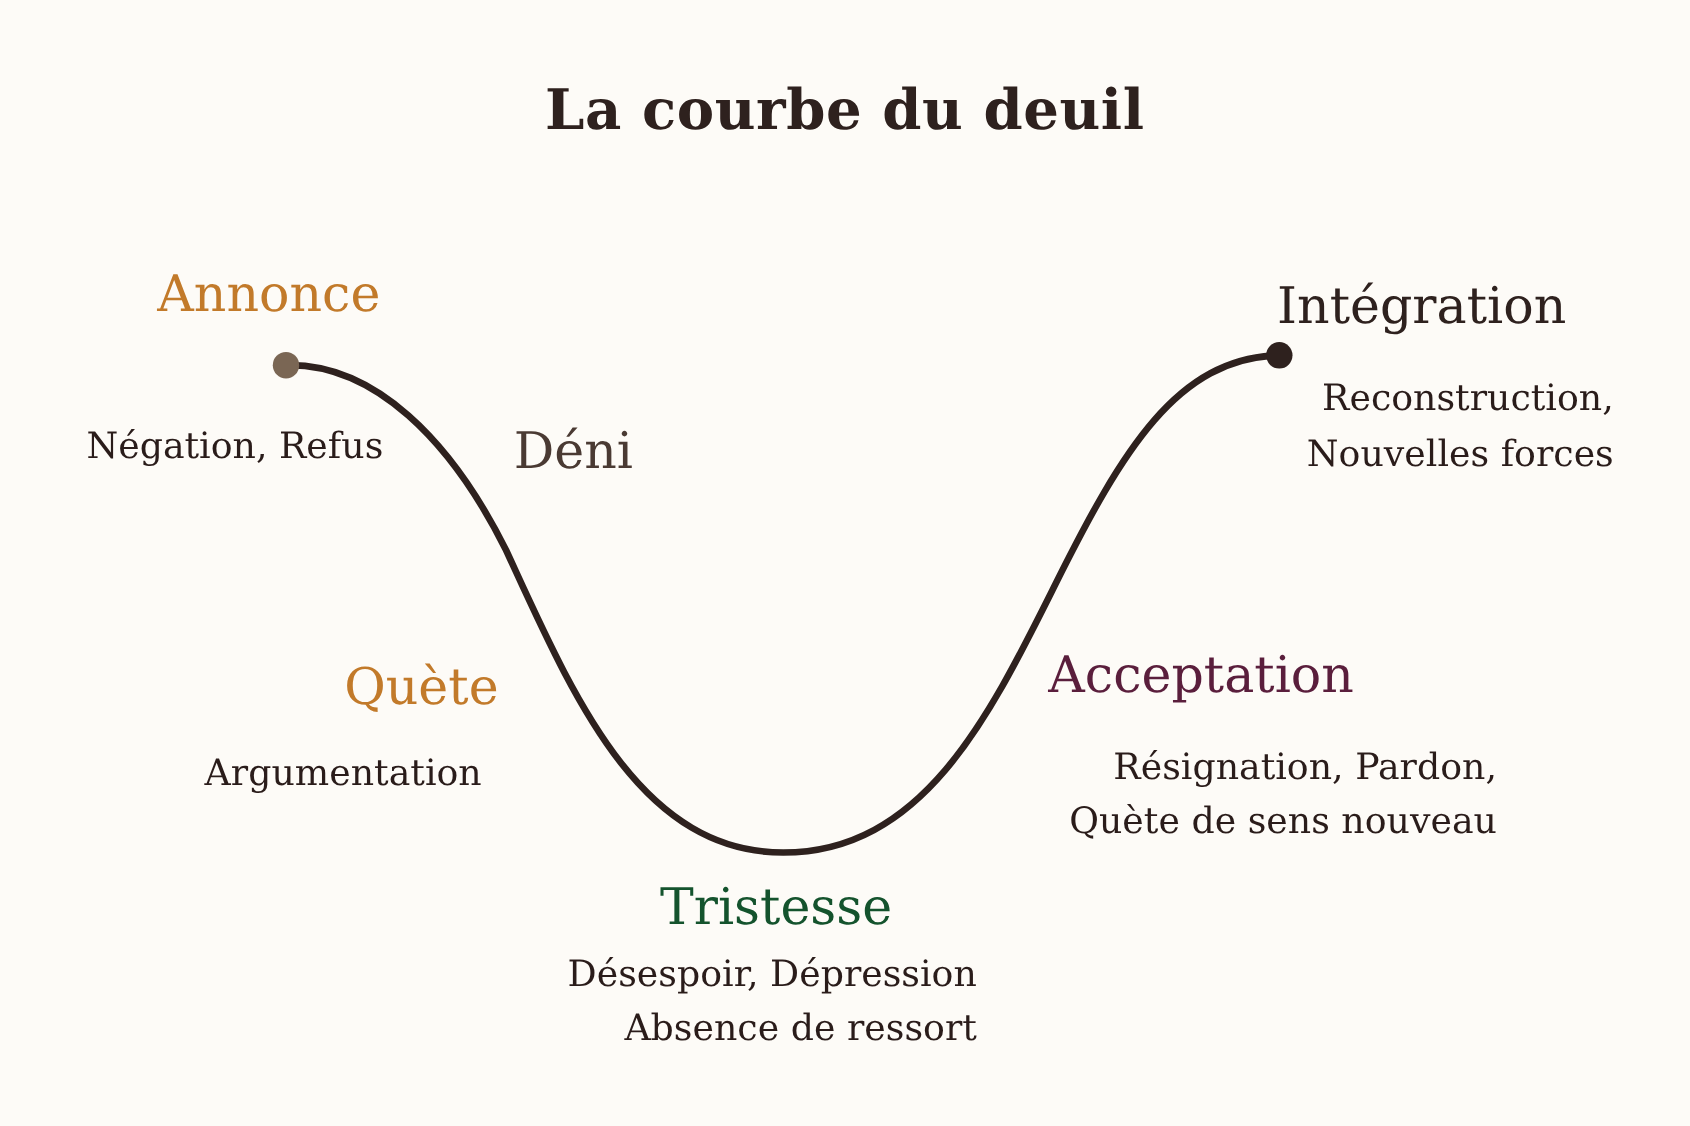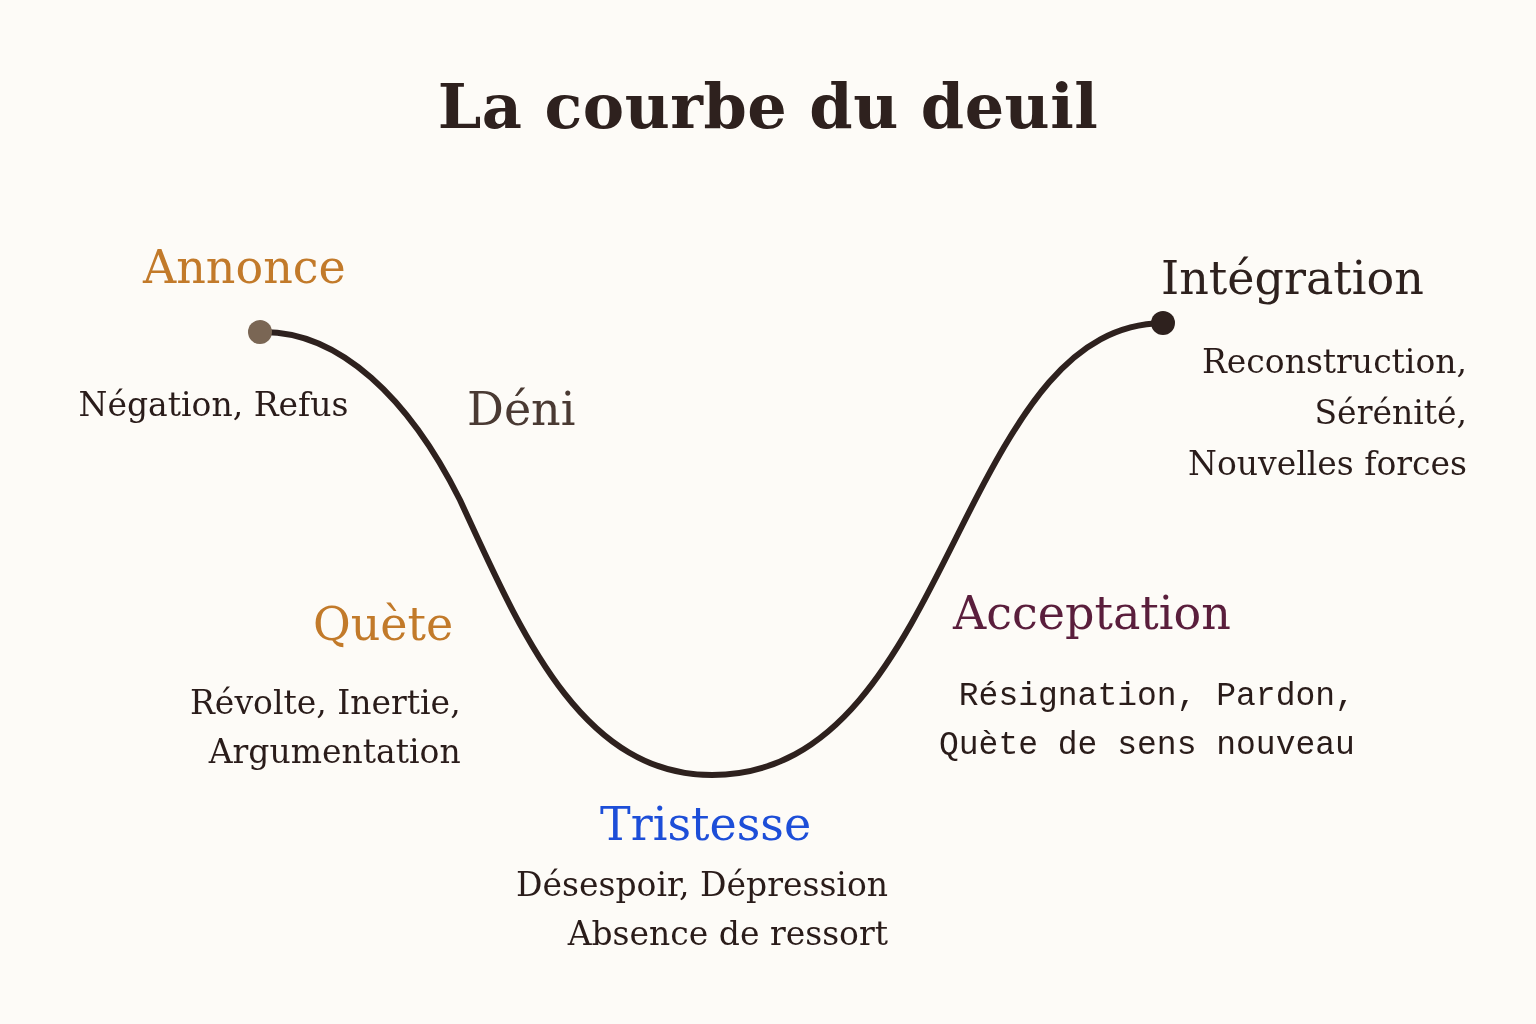--- a/index.html
+++ b/index.html
@@ -8,21 +8,21 @@
       background: #fdfbf7;
       position: relative;
       overflow: hidden;
       font-family: "DejaVu Serif", "Liberation Serif", serif;
       color: #2d1f1d;
     }
     .abs { position: absolute; white-space: nowrap; }
     .title {
       left: 0; width: 1536px; top: 70px;
       text-align: center;
-      font-size: 62px; font-weight: bold;
+      font-size: 51px; font-weight: bold;
       color: #2e211e;
       letter-spacing: 0.5px;
     }
     .stage { font-size: 46px; font-weight: 400; }
     .desc { font-size: 33px; line-height: 49px; color: #2a1c1a; text-align: right; }
     svg.curve { position: absolute; left: 0; top: 0; }
   </style>
 </head>
 <body>
 
@@ -36,34 +36,32 @@
 
 <div class="abs stage" style="left:143px; top:240px; color:#c27a2a;">Annonce</div>
 <div class="abs desc" style="left:66px; top:380px; text-align:center; width:295px;">
   <div>Négation, Refus</div>
 </div>
 
 <div class="abs stage" style="left:467px; top:382px; color:#4a3a33; font-weight:normal;">Déni</div>
 
 <div class="abs stage" style="left:313px; top:597px; color:#c27a2a;">Quète</div>
 <div class="abs desc" style="left:186px; top:678px;">
-  <div style="padding-left:4px;">Révolte, Inertie,</div>
   <div>Argumentation</div>
 </div>
 
-<div class="abs stage" style="left:600px; top:797px; color:#1d4ed8;">Tristesse</div>
+<div class="abs stage" style="left:600px; top:797px; color:#14532d;">Tristesse</div>
 <div class="abs desc" style="left:516px; top:860px;">
   <div>Désespoir, Dépression</div>
   <div>Absence de ressort</div>
 </div>
 
 <div class="abs stage" style="left:953px; top:586px; color:#5a1e3c;">Acceptation</div>
-<div class="abs desc" style="left:939px; top:672px;font-family:Liberation Mono, monospace;">
+<div class="abs desc" style="left:972px; top:672px;">
   <div>Résignation, Pardon,</div>
   <div>Quète de sens nouveau</div>
 </div>
 
 <div class="abs stage" style="left:1161px; top:238px; color:#2e211e; font-weight:normal;margin-top:13px;">Intégration</div>
 <div class="abs desc" style="left:1188px; top:336px; line-height:51px;">
   <div>Reconstruction,</div>
-  <div>Sérénité,</div>
   <div>Nouvelles forces</div>
 </div>
 
 </body></html>

